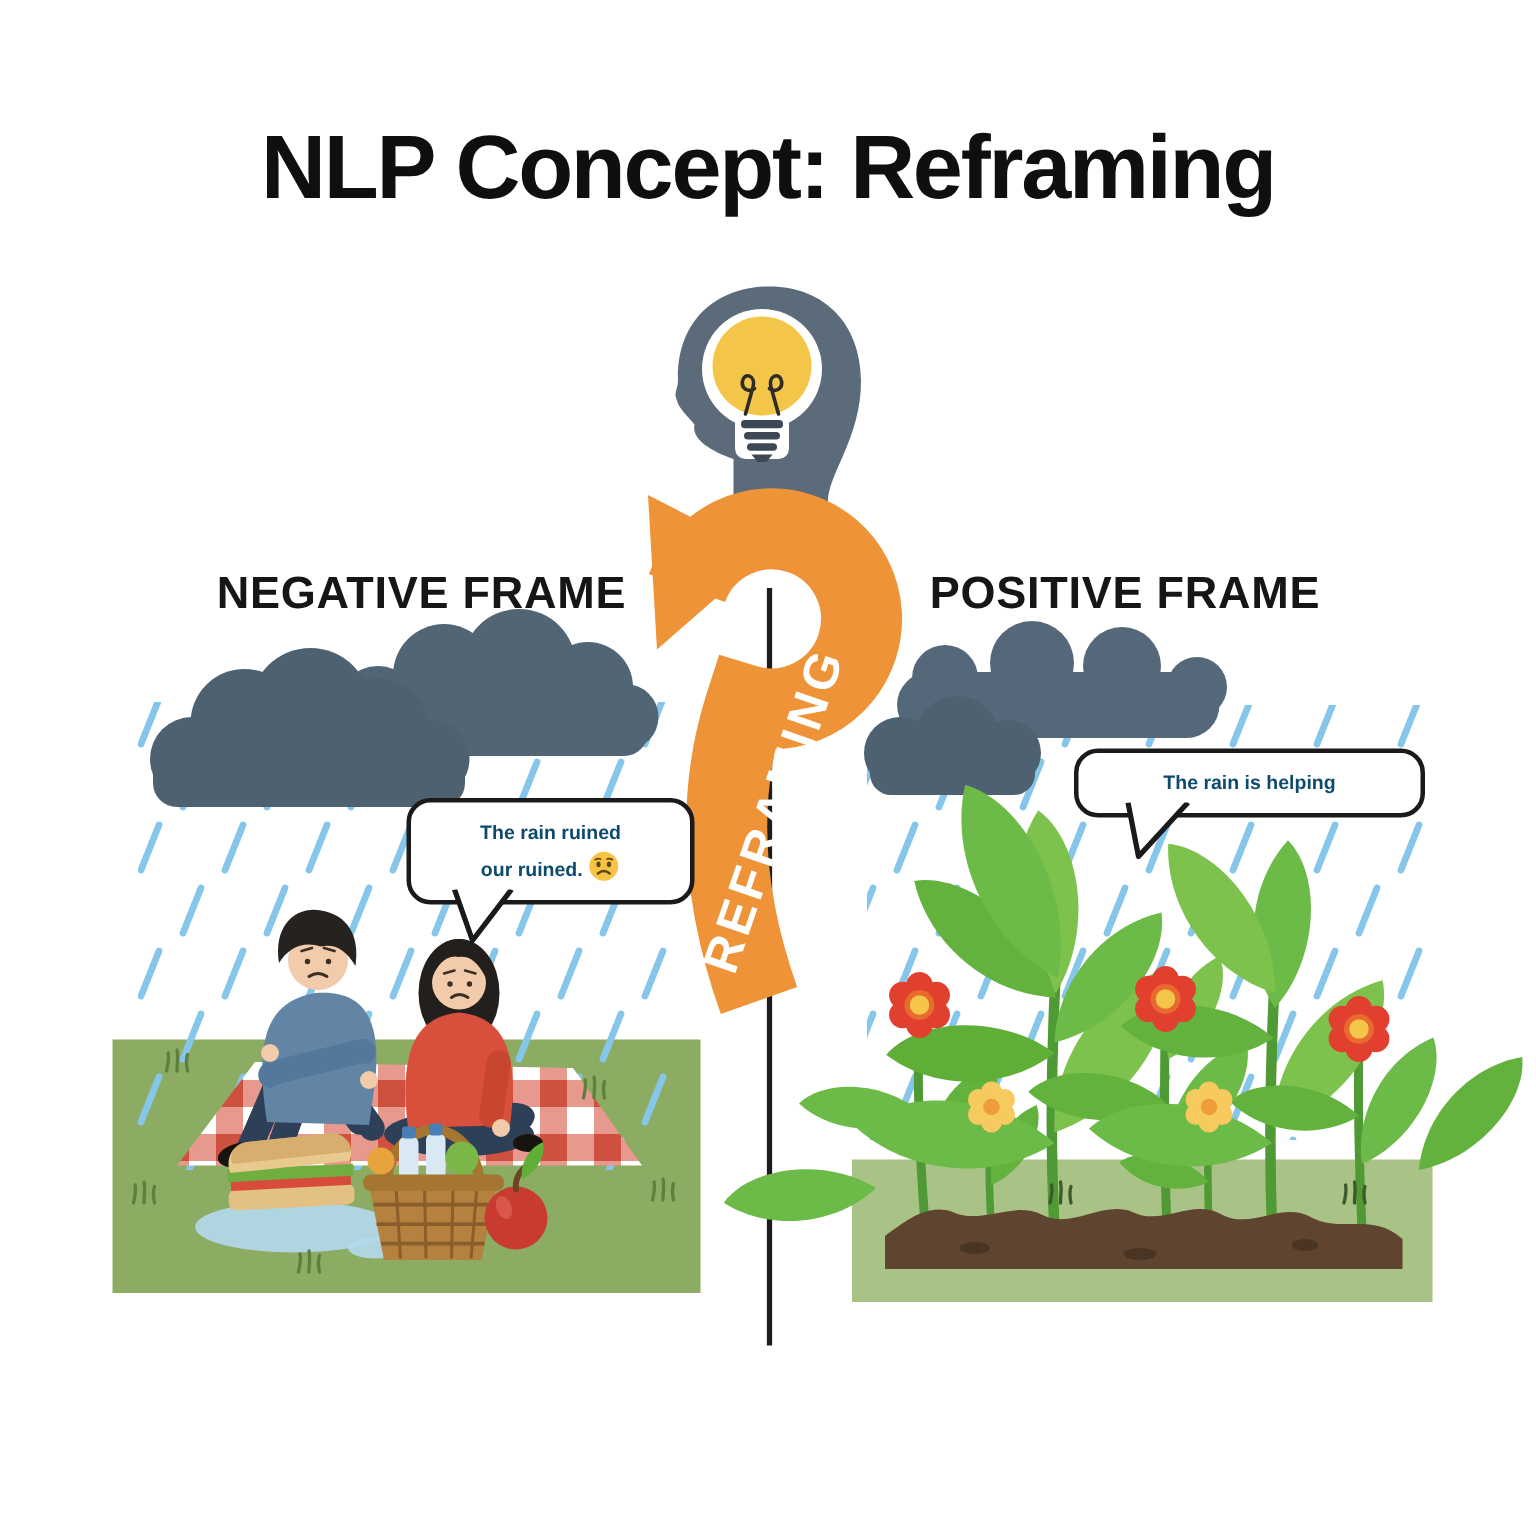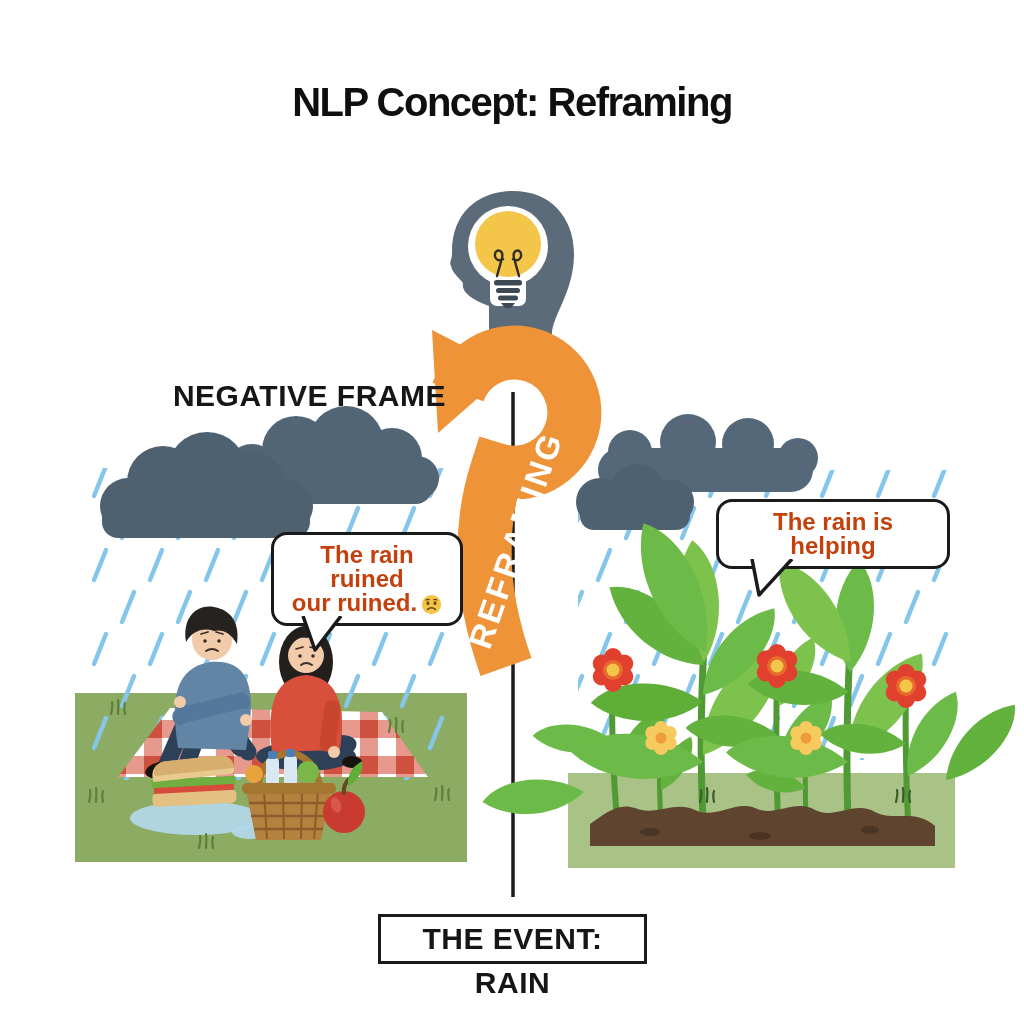--- a/index.html
+++ b/index.html
@@ -1,28 +1,28 @@
 <!DOCTYPE html>
 <html><head>
 <meta charset="utf-8">
 <style>
   html,body{margin:0;padding:0;background:#ffffff;}
   .page{position:relative;width:1024px;height:1024px;background:#ffffff;overflow:hidden;
         font-family:"Liberation Sans","DejaVu Sans",sans-serif;}
   .page svg.scene{position:absolute;left:0;top:0;}
   .overlay{position:absolute;color:#1A1A1A;}
-  .title{top:82px;left:0;width:1024px;text-align:center;font-size:40px;font-weight:800;
+  .title{top:82px;left:0;width:1024px;text-align:center;font-size:60px;font-weight:800;
          letter-spacing:-1.5px;color:#0F0F0F;line-height:1;}
-  .frame-label{top:379px;width:330px;text-align:right;font-size:30px;font-weight:800;
+  .frame-label{top:379px;width:330px;text-align:center;font-size:30px;font-weight:800;
                letter-spacing:.5px;color:#161616;line-height:1.1;}
   .frame-label.neg{left:116px;}
   .frame-label.pos{left:585px;}
   .bubble{position:absolute;background:#ffffff;border:3.5px solid #1A1A1A;border-radius:16px;
-          padding:8px 12px;font-size:24px;line-height:24px;font-weight:800;text-align:center;
-          color:#c2410c;}
+          padding:8px 12px;font-size:13px;line-height:24px;font-weight:800;text-align:center;
+          color:#0c4a6e;}
   .bubble .tail{position:absolute;}
   .bubble.neg{left:271px;top:532px;width:162px;}
   .bubble.pos{left:716px;top:499px;width:204px;}
   .emoji{display:inline-block;width:21px;height:21px;vertical-align:-4px;margin-left:4px;}
   .event-box{left:378px;top:914px;width:263px;height:44px;border:3.5px solid #1A1A1A;
              background:#fff;text-align:center;font-size:30px;line-height:44px;font-weight:800;
              letter-spacing:.5px;color:#161616;}
   svg text.arrow-text{font-family:"Liberation Sans","DejaVu Sans",sans-serif;font-weight:bold;}
 </style>
 </head>
@@ -292,20 +292,21 @@
   <g>
     <path d="M 506 667 Q 468 560 497 470 A 60 60 0 1 0 458 392" fill="none" stroke="#EE9338" stroke-width="54"></path>
     <polygon points="432,330 510,370 438,433" fill="#EE9338"></polygon>
     <text class="arrow-text" transform="translate(516,540) rotate(-71)" y="11" text-anchor="middle" font-size="33" letter-spacing="3" fill="#FFFFFF">REFRAMING</text>
   </g>
 </svg>
 
 <div class="overlay title">NLP Concept: Reframing</div>
 
 <div class="overlay frame-label neg">NEGATIVE FRAME</div>
+<div class="overlay frame-label pos">POSITIVE FRAME</div>
 
 <div class="bubble neg">
   <div>The rain ruined</div>
   <div><span>our ruined.</span><svg class="emoji" viewBox="0 0 24 24">
       <circle cx="12" cy="12" r="11" fill="#F6C445"></circle>
       <ellipse cx="8" cy="10.5" rx="1.6" ry="2.2" fill="#5C4514"></ellipse>
       <ellipse cx="16" cy="10.5" rx="1.6" ry="2.2" fill="#5C4514"></ellipse>
       <path d="M 5.5 7 Q 7.5 5.6 9.5 6.5 M 18.5 7 Q 16.5 5.6 14.5 6.5" fill="none" stroke="#5C4514" stroke-width="1.3" stroke-linecap="round"></path>
       <path d="M 7.5 17.5 Q 12 13.8 16.5 17.5" fill="none" stroke="#5C4514" stroke-width="1.8" stroke-linecap="round"></path>
     </svg></div>
@@ -316,15 +317,14 @@
 </div>
 
 <div class="bubble pos">
   <div>The rain is helping</div>
   <svg class="tail" width="46" height="40" style="left:30px;bottom:-33px;">
     <polygon points="3,0 43,0 10,36" fill="#ffffff"></polygon>
     <path d="M 3 0 L 10 36 L 43 0" fill="none" stroke="#1A1A1A" stroke-width="3.5" stroke-linejoin="round"></path>
   </svg>
 </div>
 
-<div class="overlay event-box">THE EVENT: RAIN</div>
 
 </div>
 
 </body></html>

